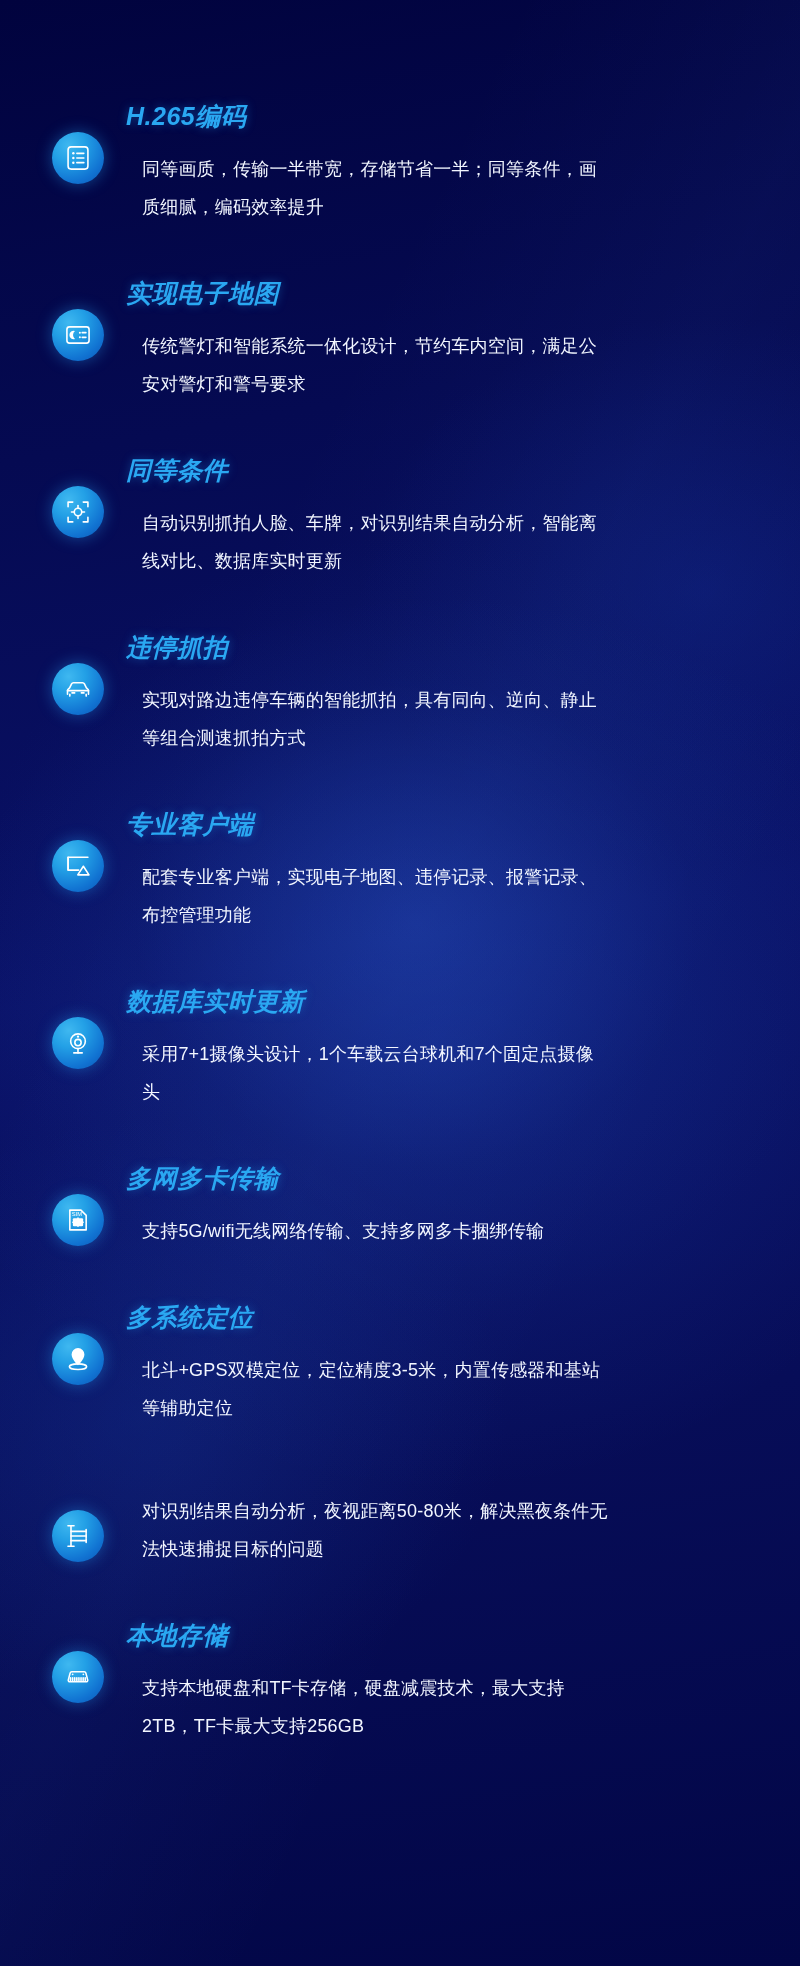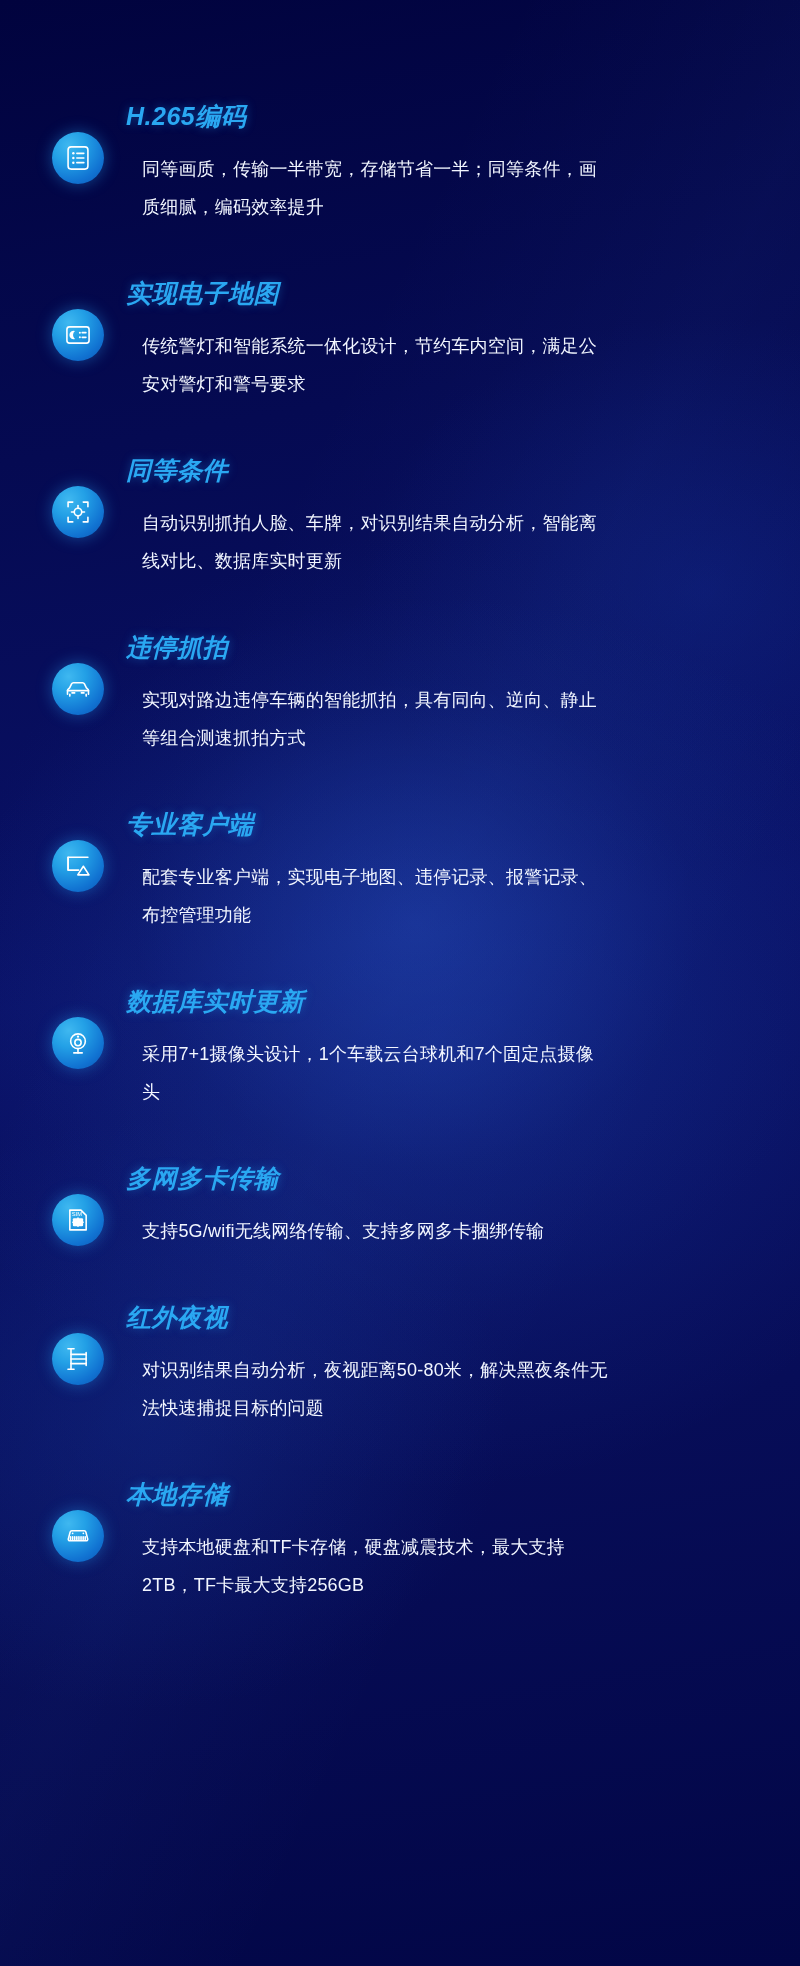--- a/index.html
+++ b/index.html
@@ -241,37 +241,49 @@
           <rect class="solid" x="7.6" y="10.4" width="8.8" height="7" rx="1"></rect>
           <path d="M7.6 13.9h8.8M12 10.4v7" stroke="#1173d2" stroke-width="1"></path>
         </svg>
       </span>
       <div class="feature-text">
         <h3 class="feature-title">多网多卡传输</h3>
         <p class="feature-desc">支持5G/wifi无线网络传输、支持多网多卡捆绑传输</p>
       </div>
     </li>
 
+    <li class="feature-item">
+      <span class="icon-badge">
+        <svg viewBox="0 0 24 24">
+          <path class="solid" d="M12 2.6a5.5 5.5 0 0 0-5.5 5.5c0 4 5.5 9.3 5.5 9.3s5.5-5.3 5.5-9.3A5.5 5.5 0 0 0 12 2.6z"></path>
+          <circle cx="12" cy="8" r="2" stroke="#1173d2" stroke-width="1.8"></circle>
+          <ellipse cx="12" cy="18.6" rx="7.4" ry="2.4"></ellipse>
+        </svg>
+      </span>
+      <div class="feature-text">
+        <h3 class="feature-title">多系统定位</h3>
+        <p class="feature-desc">北斗+GPS双模定位，定位精度3-5米，内置传感器和基站等辅助定位</p>
+      </div>
+    </li>
 
     <li class="feature-item">
       <span class="icon-badge">
         <svg viewBox="0 0 24 24">
           <line x1="6" y1="3.2" x2="6" y2="20.8"></line>
           <line x1="3.4" y1="3.2" x2="8.6" y2="3.2"></line>
           <line x1="3.4" y1="20.8" x2="8.6" y2="20.8"></line>
           <line x1="6" y1="8" x2="19" y2="8"></line>
           <line x1="6" y1="12" x2="19" y2="12"></line>
           <line x1="6" y1="16" x2="19" y2="16"></line>
           <line x1="19" y1="6.4" x2="19" y2="9.6"></line>
           <line x1="19" y1="10.4" x2="19" y2="13.6"></line>
           <line x1="19" y1="14.4" x2="19" y2="17.6"></line>
         </svg>
       </span>
       <div class="feature-text">
-        <h3 class="feature-title">红外夜视</h3>
         <p class="feature-desc">对识别结果自动分析，夜视距离50-80米，解决黑夜条件无法快速捕捉目标的问题</p>
       </div>
     </li>
 
     <li class="feature-item">
       <span class="icon-badge">
         <svg viewBox="0 0 24 24">
           <path d="M6.6 7.5h10.8c.6 0 1.1.4 1.3 1l1.6 6c.2.8-.4 1.6-1.3 1.6H5c-.9 0-1.5-.8-1.3-1.6l1.6-6c.2-.6.7-1 1.3-1z"></path>
           <circle class="solid" cx="7.4" cy="9.7" r="0.75"></circle>
           <circle class="solid" cx="16.6" cy="9.7" r="0.75"></circle>

